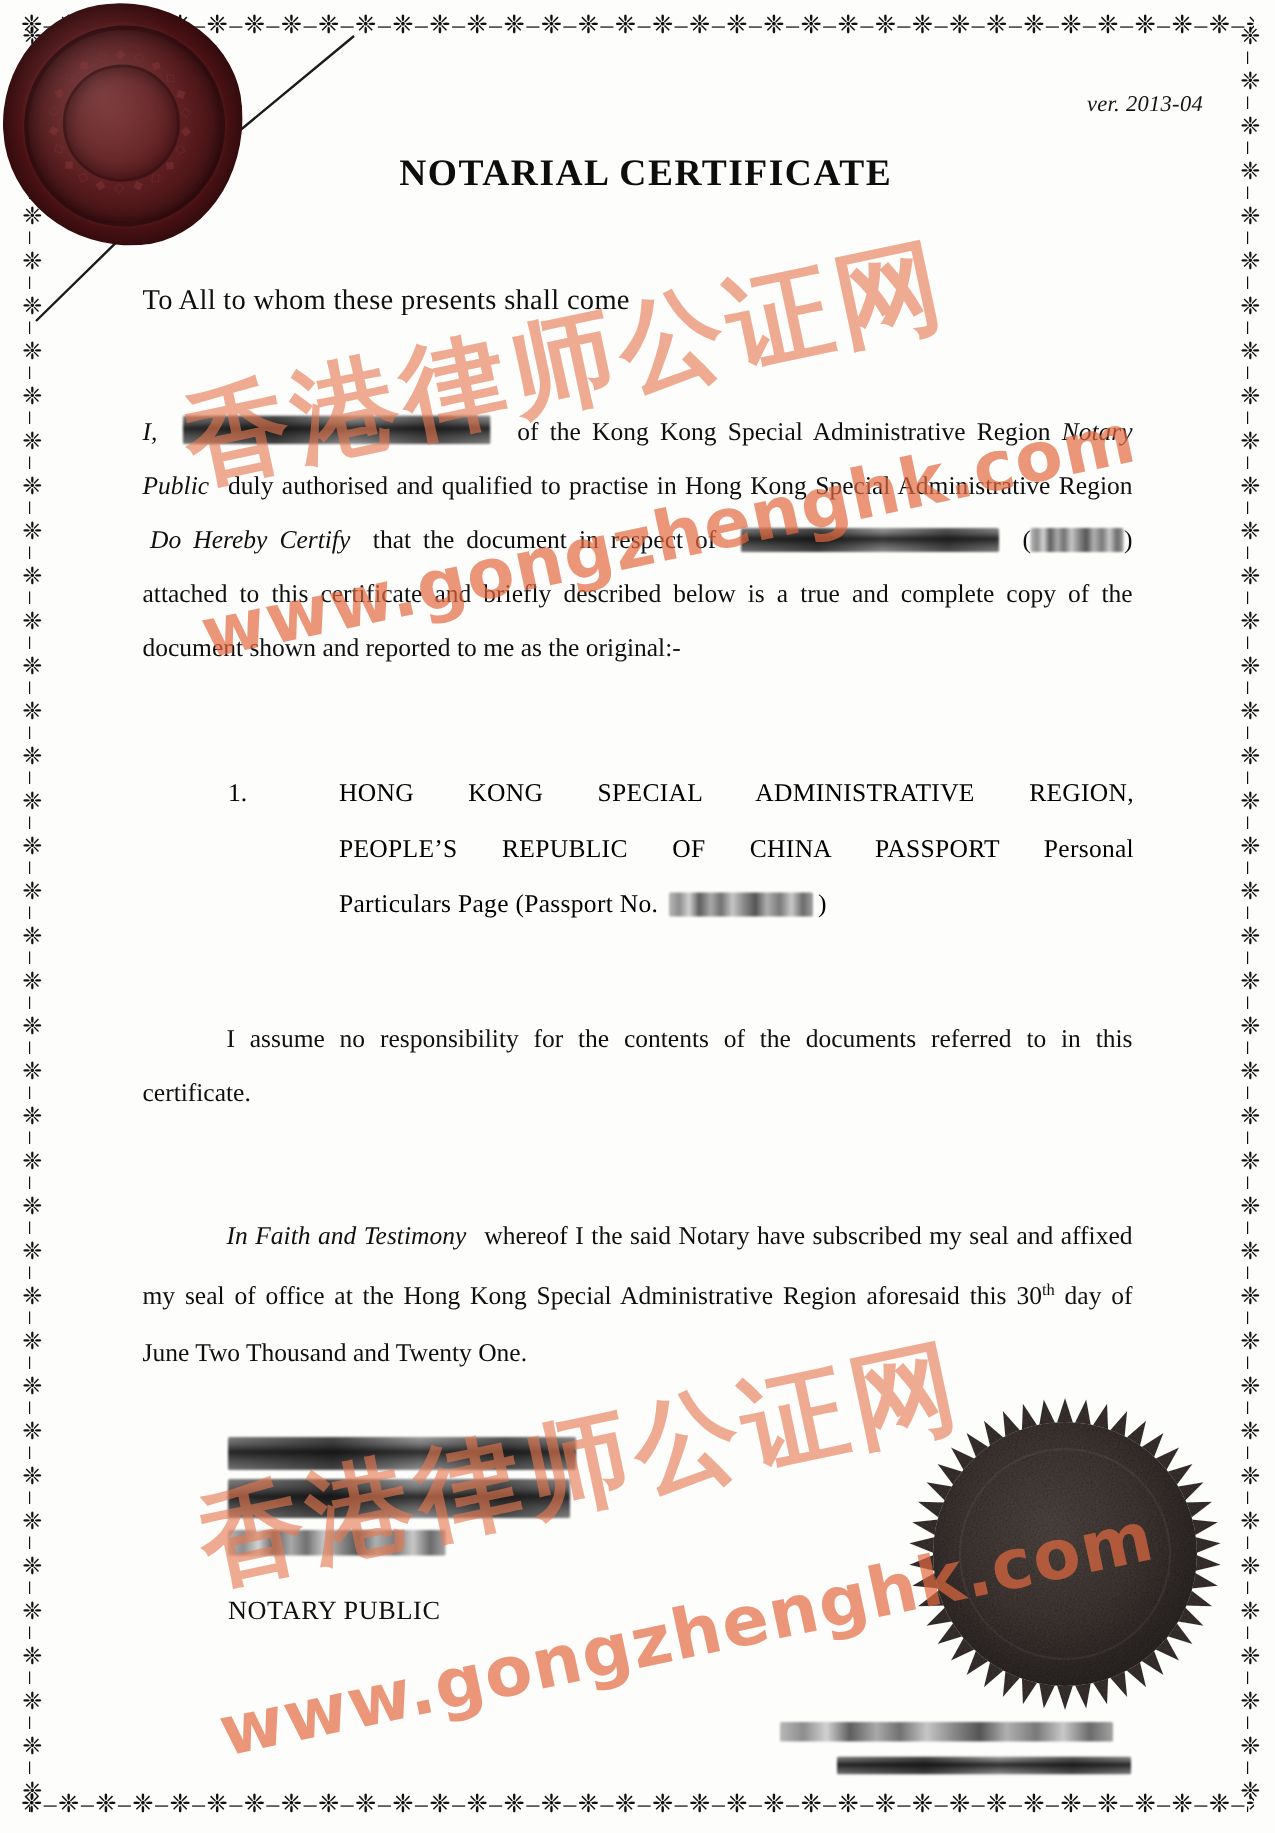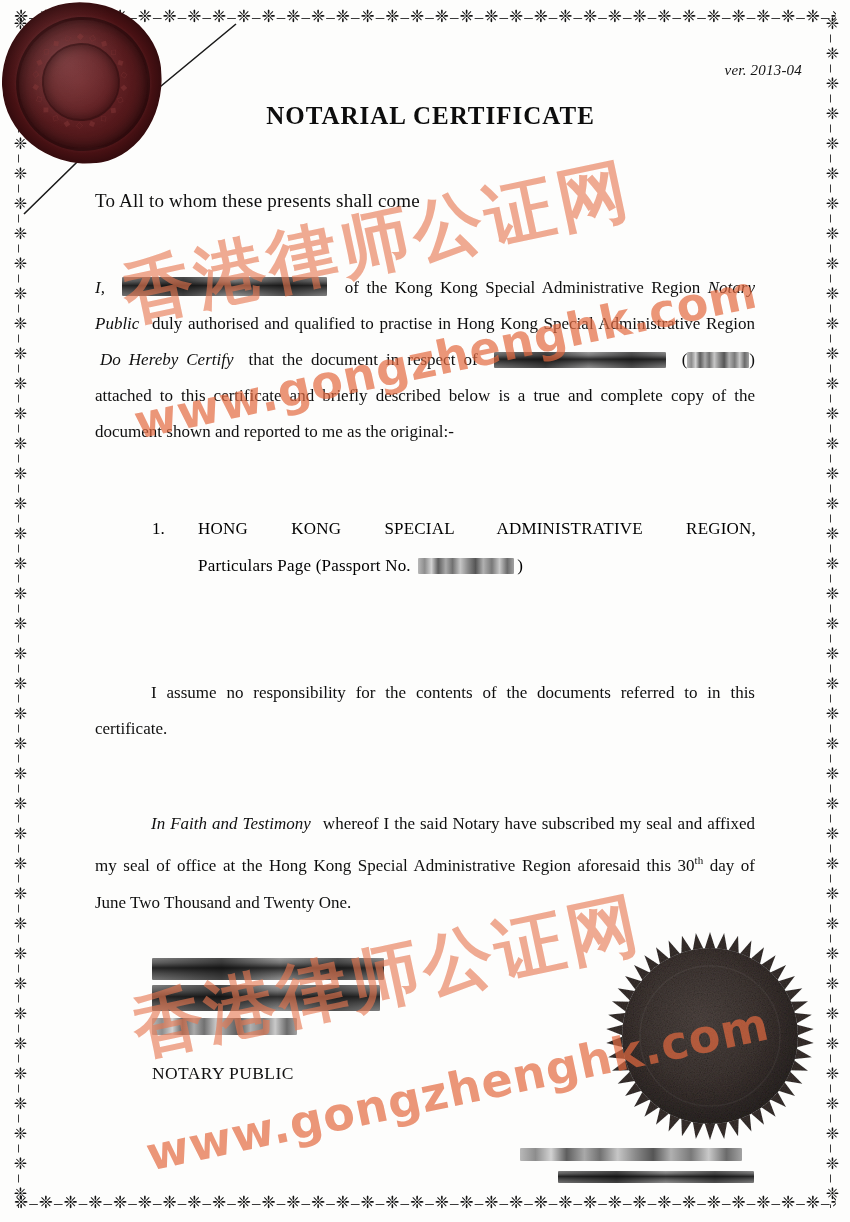--- a/index.html
+++ b/index.html
@@ -177,20 +177,21 @@
   }
   .list-row { display: flex; }
   .list-num {
     width: 46px;
     flex: none;
     line-height: 37px;
   }
   .list-body {
     flex: 1;
     line-height: 37px;
+    margin-left: 28px;
   }
   .just-line {
     text-align: justify;
     text-align-last: justify;
     letter-spacing: 0.2px;
   }
   .last-line { text-align: right; text-align-last: left; }
 
   
   .redact {
@@ -346,20 +347,21 @@
     <span>attached to this certificate and briefly</span>
     <span>described below is a true and complete copy of the document shown and</span>
     <span>reported to me as the original:-</span>
   </div>
 
   <div id="item-list">
     <div class="list-row">
       <div class="list-num">1.</div>
       <div class="list-body">
         <div class="just-line">HONG KONG SPECIAL ADMINISTRATIVE REGION,</div>
+        <div class="just-line">PEOPLE’S REPUBLIC OF CHINA PASSPORT Personal</div>
         <div class="just-line last-line">
           <span>Particulars Page (Passport No.</span>
           <span class="redact" style="width:96px;height:16px;margin:0 3px;"></span><span>)</span>
         </div>
       </div>
     </div>
   </div>
 
   <div class="content" id="responsibility-para">I assume no responsibility for the contents of the documents referred to in this certificate.</div>
 

